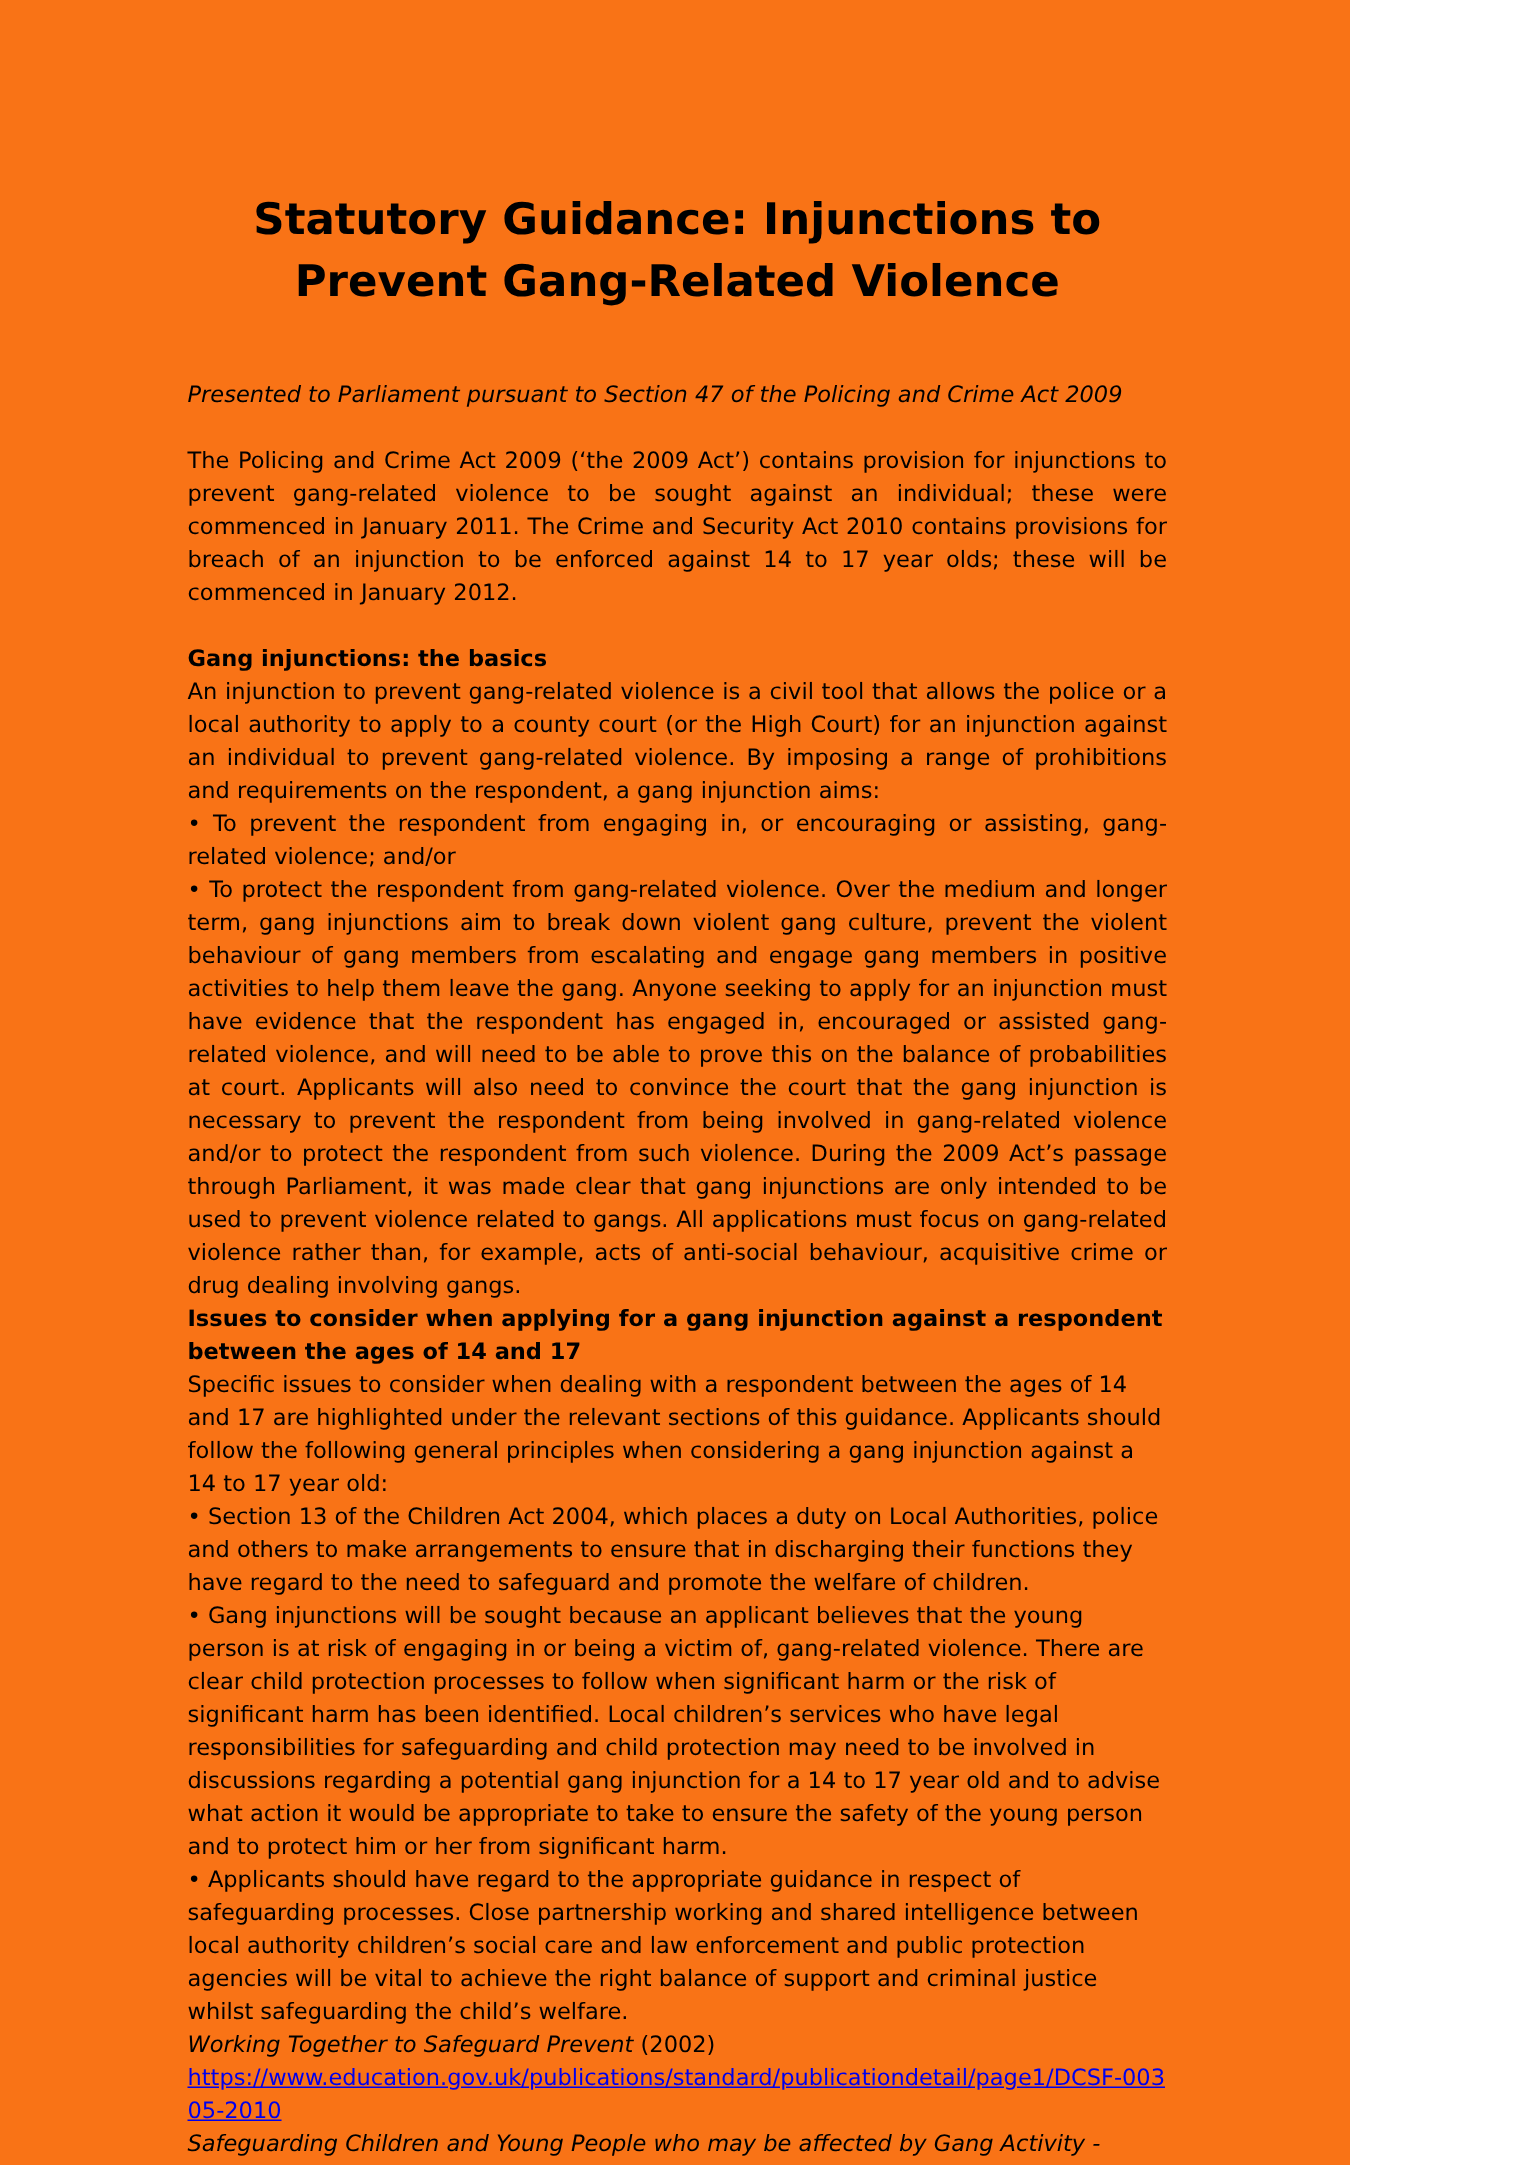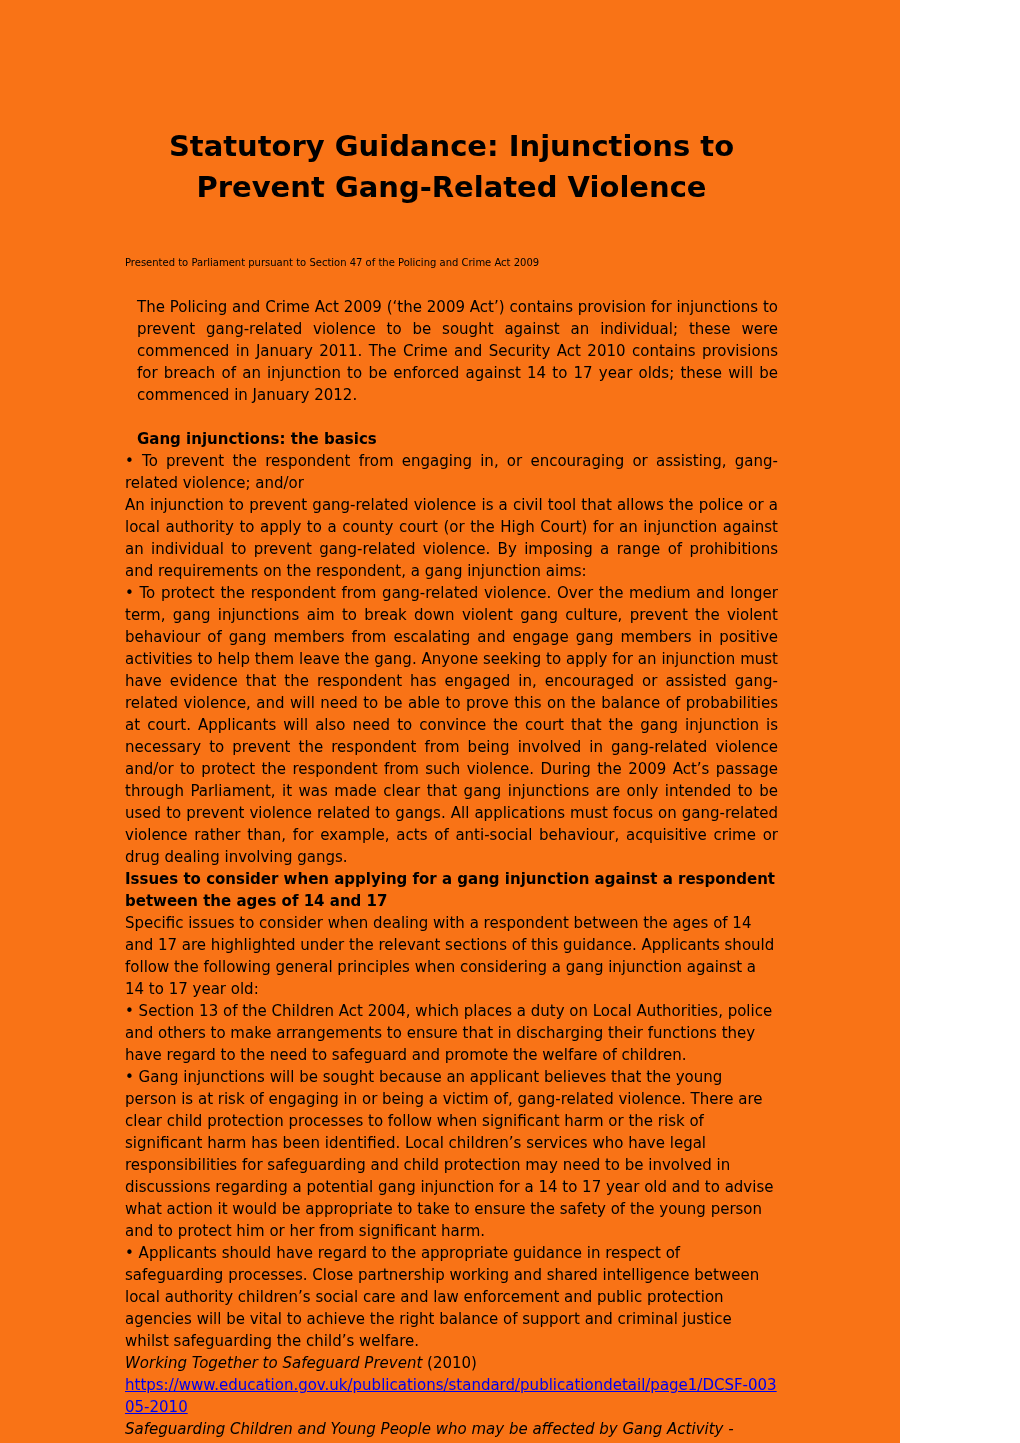--- a/index.html
+++ b/index.html
@@ -24,27 +24,27 @@
     font-weight: bold;
     text-align: center;
     margin: 0 0 32px 0;
     letter-spacing: 0px;
   }
   p {
     margin: 0;
     padding: 0;
   }
   .subtitle {
-    font-size: 10px;
+    font-style: italic;
+    font-size: 15px;
     margin-bottom: 20px;
     margin-top: 44px;
   }
   .mt {
     margin-top: 22px;
-    margin-left: 12px;
   }
   .justify {
     text-align: justify;
   }
   .bold {
     font-weight: bold;
   }
   .italic {
     font-style: italic;
   }
@@ -62,38 +62,38 @@
 
   <h1 class="doc-title">Statutory Guidance: Injunctions to Prevent Gang-Related Violence</h1>
 
   <p class="subtitle">Presented to Parliament pursuant to Section 47 of the Policing and Crime Act 2009</p>
 
   <p class="justify mt">The Policing and Crime Act 2009 (‘the 2009 Act’) contains provision for injunctions to prevent gang-related violence to be sought against an individual; these were commenced in January 2011. The Crime and Security Act 2010 contains provisions for breach of an injunction to be enforced against 14 to 17 year olds; these will be commenced in January 2012.</p>
 
   <p class="bold mt">Gang injunctions: the basics</p>
 
 
+  <p class="justify">An injunction to prevent gang-related violence is a civil tool that allows the police or a local authority to apply to a county court (or the High Court) for an injunction against an individual to prevent gang-related violence. By imposing a range of prohibitions and requirements on the respondent, a gang injunction aims:</p>
+
   <p class="justify">• To prevent the respondent from engaging in, or encouraging or assisting, gang-related violence; and/or</p>
-
-  <p class="justify">An injunction to prevent gang-related violence is a civil tool that allows the police or a local authority to apply to a county court (or the High Court) for an injunction against an individual to prevent gang-related violence. By imposing a range of prohibitions and requirements on the respondent, a gang injunction aims:</p>
 
   <p class="justify">• To protect the respondent from gang-related violence. Over the medium and longer term, gang injunctions aim to break down violent gang culture, prevent the violent behaviour of gang members from escalating and engage gang members in positive activities to help them leave the gang. Anyone seeking to apply for an injunction must have evidence that the respondent has engaged in, encouraged or assisted gang-related violence, and will need to be able to prove this on the balance of probabilities at court. Applicants will also need to convince the court that the gang injunction is necessary to prevent the respondent from being involved in gang-related violence and/or to protect the respondent from such violence. During the 2009 Act’s passage through Parliament, it was made clear that gang injunctions are only intended to be used to prevent violence related to gangs. All applications must focus on gang-related violence rather than, for example, acts of anti-social behaviour, acquisitive crime or drug dealing involving gangs.</p>
 
 
   <p class="bold">Issues to consider when applying for a gang injunction against a respondent between the ages of 14 and 17</p>
 
   <p>Specific issues to consider when dealing with a respondent between the ages of 14 and 17 are highlighted under the relevant sections of this guidance. Applicants should follow the following general principles when considering a gang injunction against a 14 to 17 year old:</p>
 
   <p>• Section 13 of the Children Act 2004, which places a duty on Local Authorities, police and others to make arrangements to ensure that in discharging their functions they have regard to the need to safeguard and promote the welfare of children.</p>
 
   <p>• Gang injunctions will be sought because an applicant believes that the young person is at risk of engaging in or being a victim of, gang-related violence. There are clear child protection processes to follow when significant harm or the risk of significant harm has been identified. Local children’s services who have legal responsibilities for safeguarding and child protection may need to be involved in discussions regarding a potential gang injunction for a 14 to 17 year old and to advise what action it would be appropriate to take to ensure the safety of the young person and to protect him or her from significant harm.</p>
 
   <p>• Applicants should have regard to the appropriate guidance in respect of safeguarding processes. Close partnership working and shared intelligence between local authority children’s social care and law enforcement and public protection agencies will be vital to achieve the right balance of support and criminal justice whilst safeguarding the child’s welfare.</p>
 
-  <p><span class="italic">Working Together to Safeguard Prevent</span><span> (2010)</span></p>
+  <p><span class="italic">Working Together to Safeguard Prevent</span><span> (2002)</span></p>
 
   <p><a class="doc-link" href="#">https://www.education.gov.uk/publications/standard/publicationdetail/page1/DCSF-00305-2010</a></p>
 
   <p class="italic">Safeguarding Children and Young People who may be affected by Gang Activity -</p>
 
   <p><a class="doc-link" href="#">https://www.education.gov.uk/publications/standard/publicationDetail/Page1/DCSF-00064-2010</a></p>
 
 </div>
 
 </body></html>

